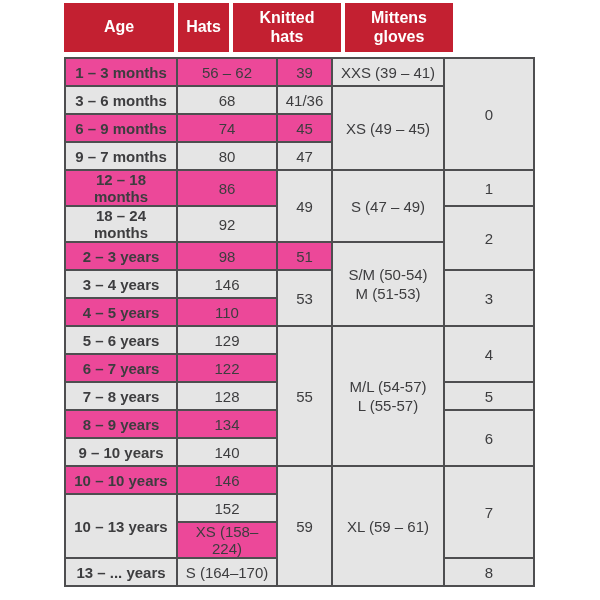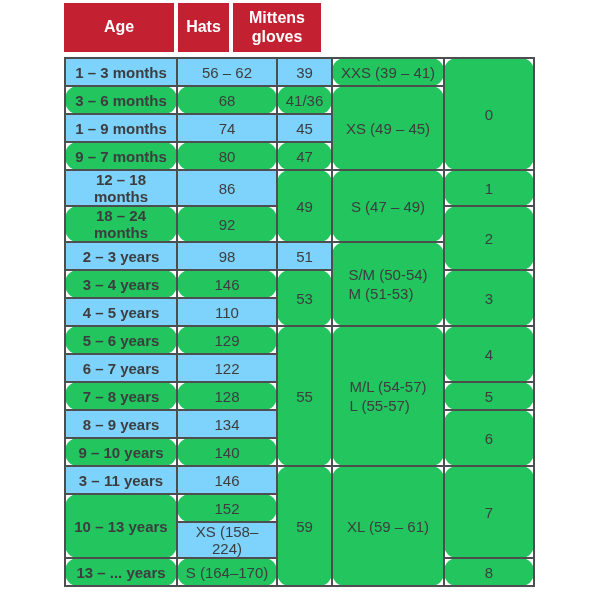--- a/index.html
+++ b/index.html
@@ -39,21 +39,21 @@
     height: 49px;
     white-space: pre-line;
     box-sizing: border-box;
     flex: none;
   }
   .hcell + .hcell { margin-left: 4px; }
   .hw-age      { width: 110px; }
   .hw-clothing { width: 96px;  }
   .hw-hats     { width: 51px;  }
   .hw-knitted  { width: 108px; }
-  .hw-mittens  { width: 88px;  }
+  .hw-mittens  { width: 108px;  }
 
   
   table.size-table {
     border-collapse: collapse;
     table-layout: fixed;
     width: 469px;
     margin-top: 5px;
   }
   col.c-age      { width: 112px; }
   col.c-clothing { width: 100px; }
@@ -64,48 +64,50 @@
   table.size-table td {
     border: 2px solid #4e4e50;
     height: 26px;
     padding: 0 4px;
     font-size: 15px;
     color: #3d3d3f;
     text-align: center;
     vertical-align: middle;
     overflow: hidden;
   }
-  td.shade-gray  { background: #7dd3fc; }
-  td.shade-light { background: #22c55e; border-radius: 13px; }
+  td.shade-gray  { background: #ec4899; }
+  td.shade-light { background: #e5e5e5; }
   td.col-age {
     text-align: left;
     padding-left: 9px;
     font-weight: bold;
     color: #2c2c2e;
   }
   td.v-top {
     vertical-align: top;
     padding-top: 6px;
   }
   .multiline {
     display: inline-block;
-    text-align: left;
+    text-align: center;
     white-space: pre-line;
     line-height: 1.3;
   }
 </style>
 </head>
 <body>
 
 <div class="page">
   <div class="table-wrap">
 
     <div class="header-row">
       <div class="hcell hw-age">Age</div>
       <div class="hcell hw-hats">Hats</div>
+      <div class="hcell hw-knitted">Knitted
+hats</div>
       <div class="hcell hw-mittens">Mittens
 gloves</div>
     </div>
 
     <table class="size-table">
       <colgroup>
         <col class="c-age">
         <col class="c-clothing">
         <col class="c-hats">
         <col class="c-knitted">
@@ -119,21 +121,21 @@
             <td class="col-knitted shade-light">XXS (39 – 41)</td>
             <td class="col-mittens shade-light" rowspan="4">0</td>
           </tr>
           <tr>
             <td class="col-age shade-light">3 – 6 months</td>
             <td class="col-clothing shade-light">68</td>
             <td class="col-hats shade-light">41/36</td>
             <td class="col-knitted shade-light" rowspan="3">XS (49 – 45)</td>
           </tr>
           <tr>
-            <td class="col-age shade-gray">1 – 9 months</td>
+            <td class="col-age shade-gray">6 – 9 months</td>
             <td class="col-clothing shade-gray">74</td>
             <td class="col-hats shade-gray">45</td>
           </tr>
           <tr>
             <td class="col-age shade-light">9 – 7 months</td>
             <td class="col-clothing shade-light">80</td>
             <td class="col-hats shade-light">47</td>
           </tr>
           <tr>
             <td class="col-age shade-gray">12 – 18 months</td>
@@ -184,21 +186,21 @@
           <tr>
             <td class="col-age shade-gray">8 – 9 years</td>
             <td class="col-clothing shade-gray">134</td>
             <td class="col-mittens shade-light" rowspan="2">6</td>
           </tr>
           <tr>
             <td class="col-age shade-light">9 – 10 years</td>
             <td class="col-clothing shade-light">140</td>
           </tr>
           <tr>
-            <td class="col-age shade-gray">3 – 11 years</td>
+            <td class="col-age shade-gray">10 – 10 years</td>
             <td class="col-clothing shade-gray">146</td>
             <td class="col-hats shade-light" rowspan="4">59</td>
             <td class="col-knitted shade-light" rowspan="4">XL (59 – 61)</td>
             <td class="col-mittens shade-light" rowspan="3">7</td>
           </tr>
           <tr>
             <td class="col-age shade-light v-top" rowspan="2">10 – 13 years</td>
             <td class="col-clothing shade-light">152</td>
           </tr>
           <tr>

